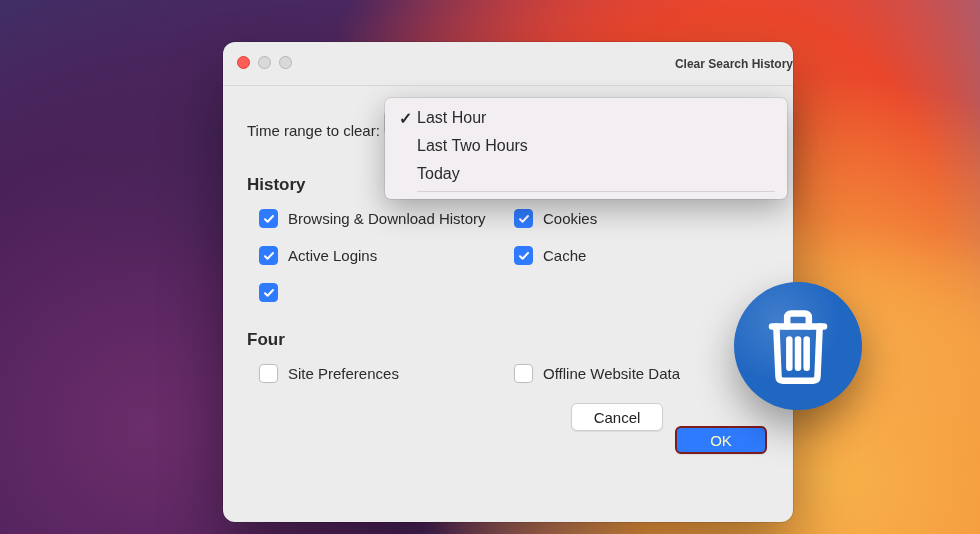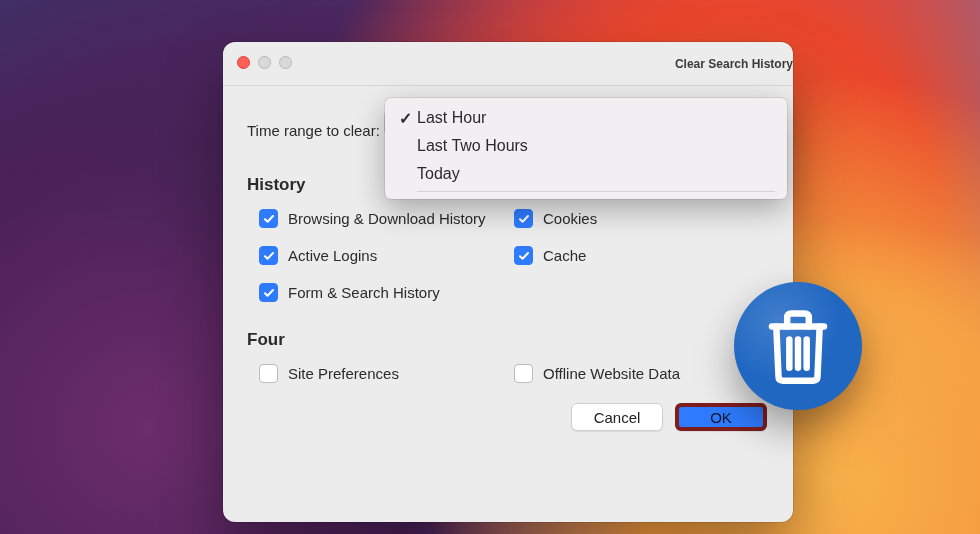--- a/index.html
+++ b/index.html
@@ -74,21 +74,21 @@
   .box.on svg { display: block; }
   .box svg { display: none; }
   .footer { display: flex; justify-content: flex-end; gap: 12px; padding-right: 2px; }
   .btn {
     min-width: 92px; height: 28px; border-radius: 6px; font-size: 15px;
     display: flex; align-items: center; justify-content: center; cursor: default;
     box-shadow: 0 1px 1px rgba(0,0,0,.08);
     text-align: center;
   }
   .btn.secondary { background: #fff; border: 1px solid #cfcfcf; color: #222; }
-  .btn.primary { background: #2f7bff; border: 4px solid #7f1d1d; color: #0f172a; }
+  .btn.primary { background: #2f7bff; border: 2px solid #7f1d1d; color: #fef9c3; margin-top: 23px; }
   .trash-badge {
     position: absolute; right: 118px; top: 282px; width: 128px; height: 128px;
     border-radius: 50%; background: #2067c2;
     box-shadow: 0 18px 38px rgba(0,0,0,.35);
     display: flex; align-items: center; justify-content: center; z-index: 20;
   }
   .trash-badge::before{
     content:"";position:absolute;inset:0;border-radius:50%;
     background: radial-gradient(circle at 35% 30%, rgba(255,255,255,.15), transparent 50%);
   }
@@ -155,21 +155,20 @@
             </svg>
           </span>
         <span>Cache</span>
       </label>
       <label class="cb">
         <span class="box on">
             <svg viewBox="0 0 12 12" width="12" height="12">
               <path d="M2 6.2 L4.6 8.8 L10 3" stroke="#fff" stroke-width="2" fill="none" stroke-linecap="round" stroke-linejoin="round"></path>
             </svg>
           </span>
-        <span>Form &amp; Search History</span>
       </label>
     </div>
 
     <div class="section-h">Four</div>
     <div class="grid2">
       <label class="cb">
         <span class="box"></span>
         <span>Site Preferences</span>
       </label>
       <label class="cb">

